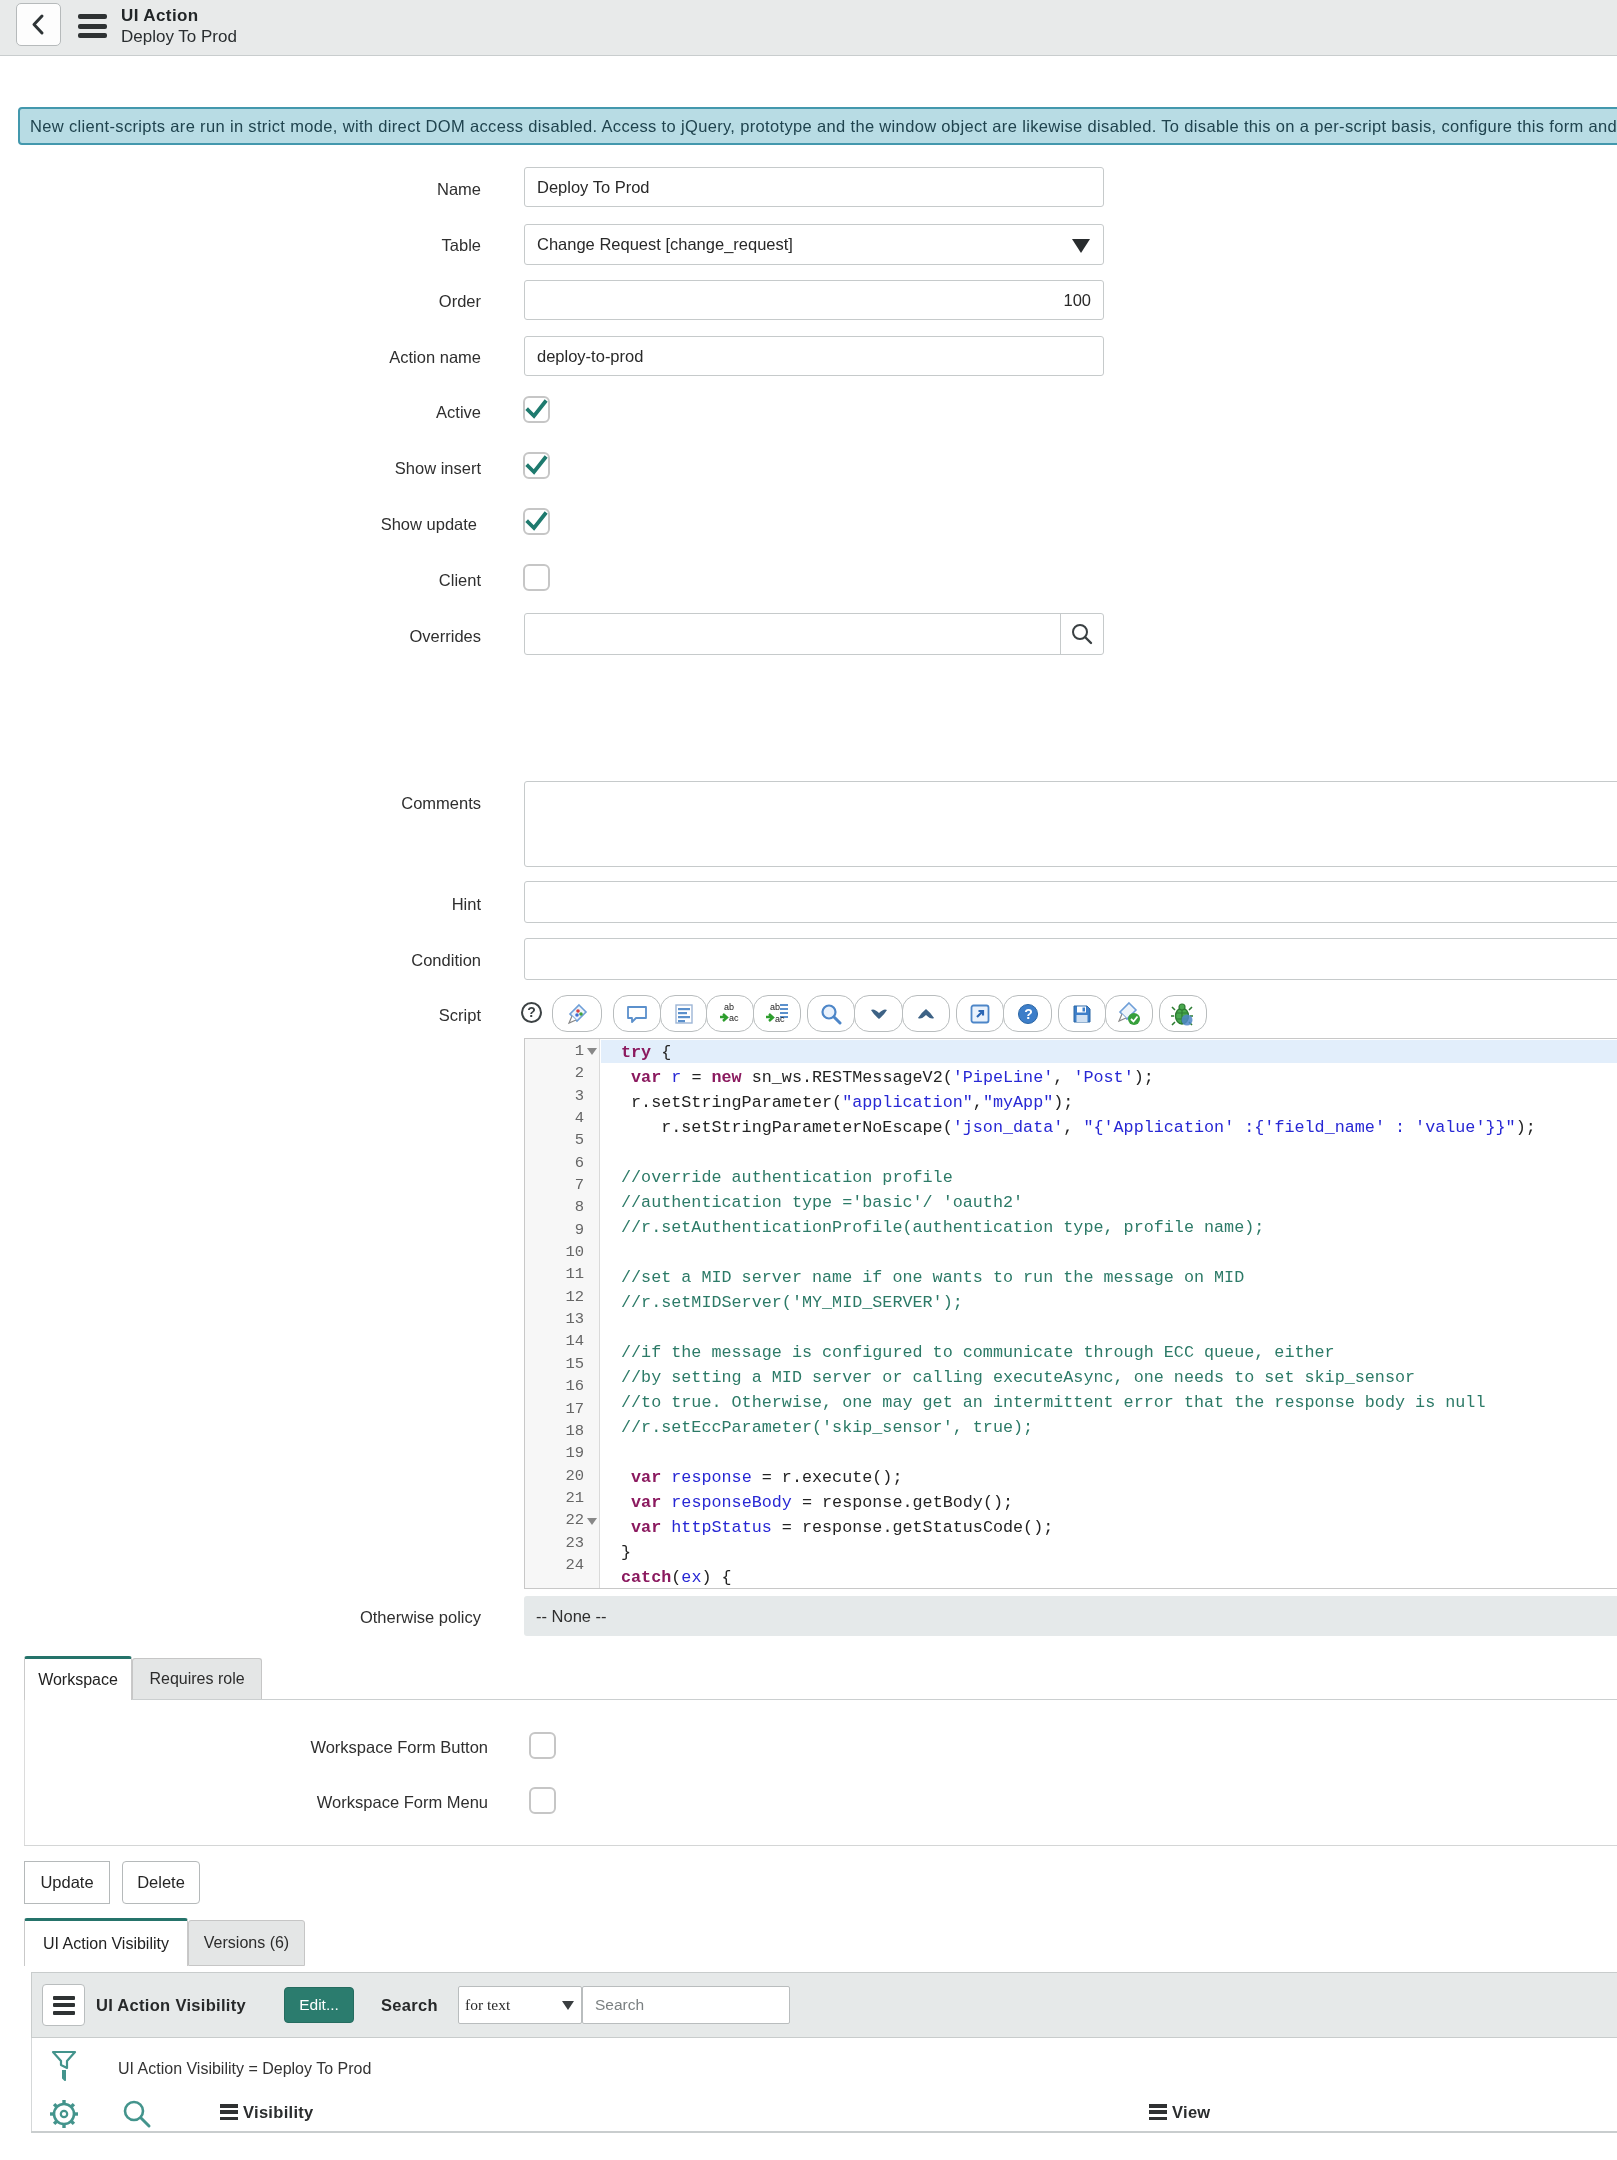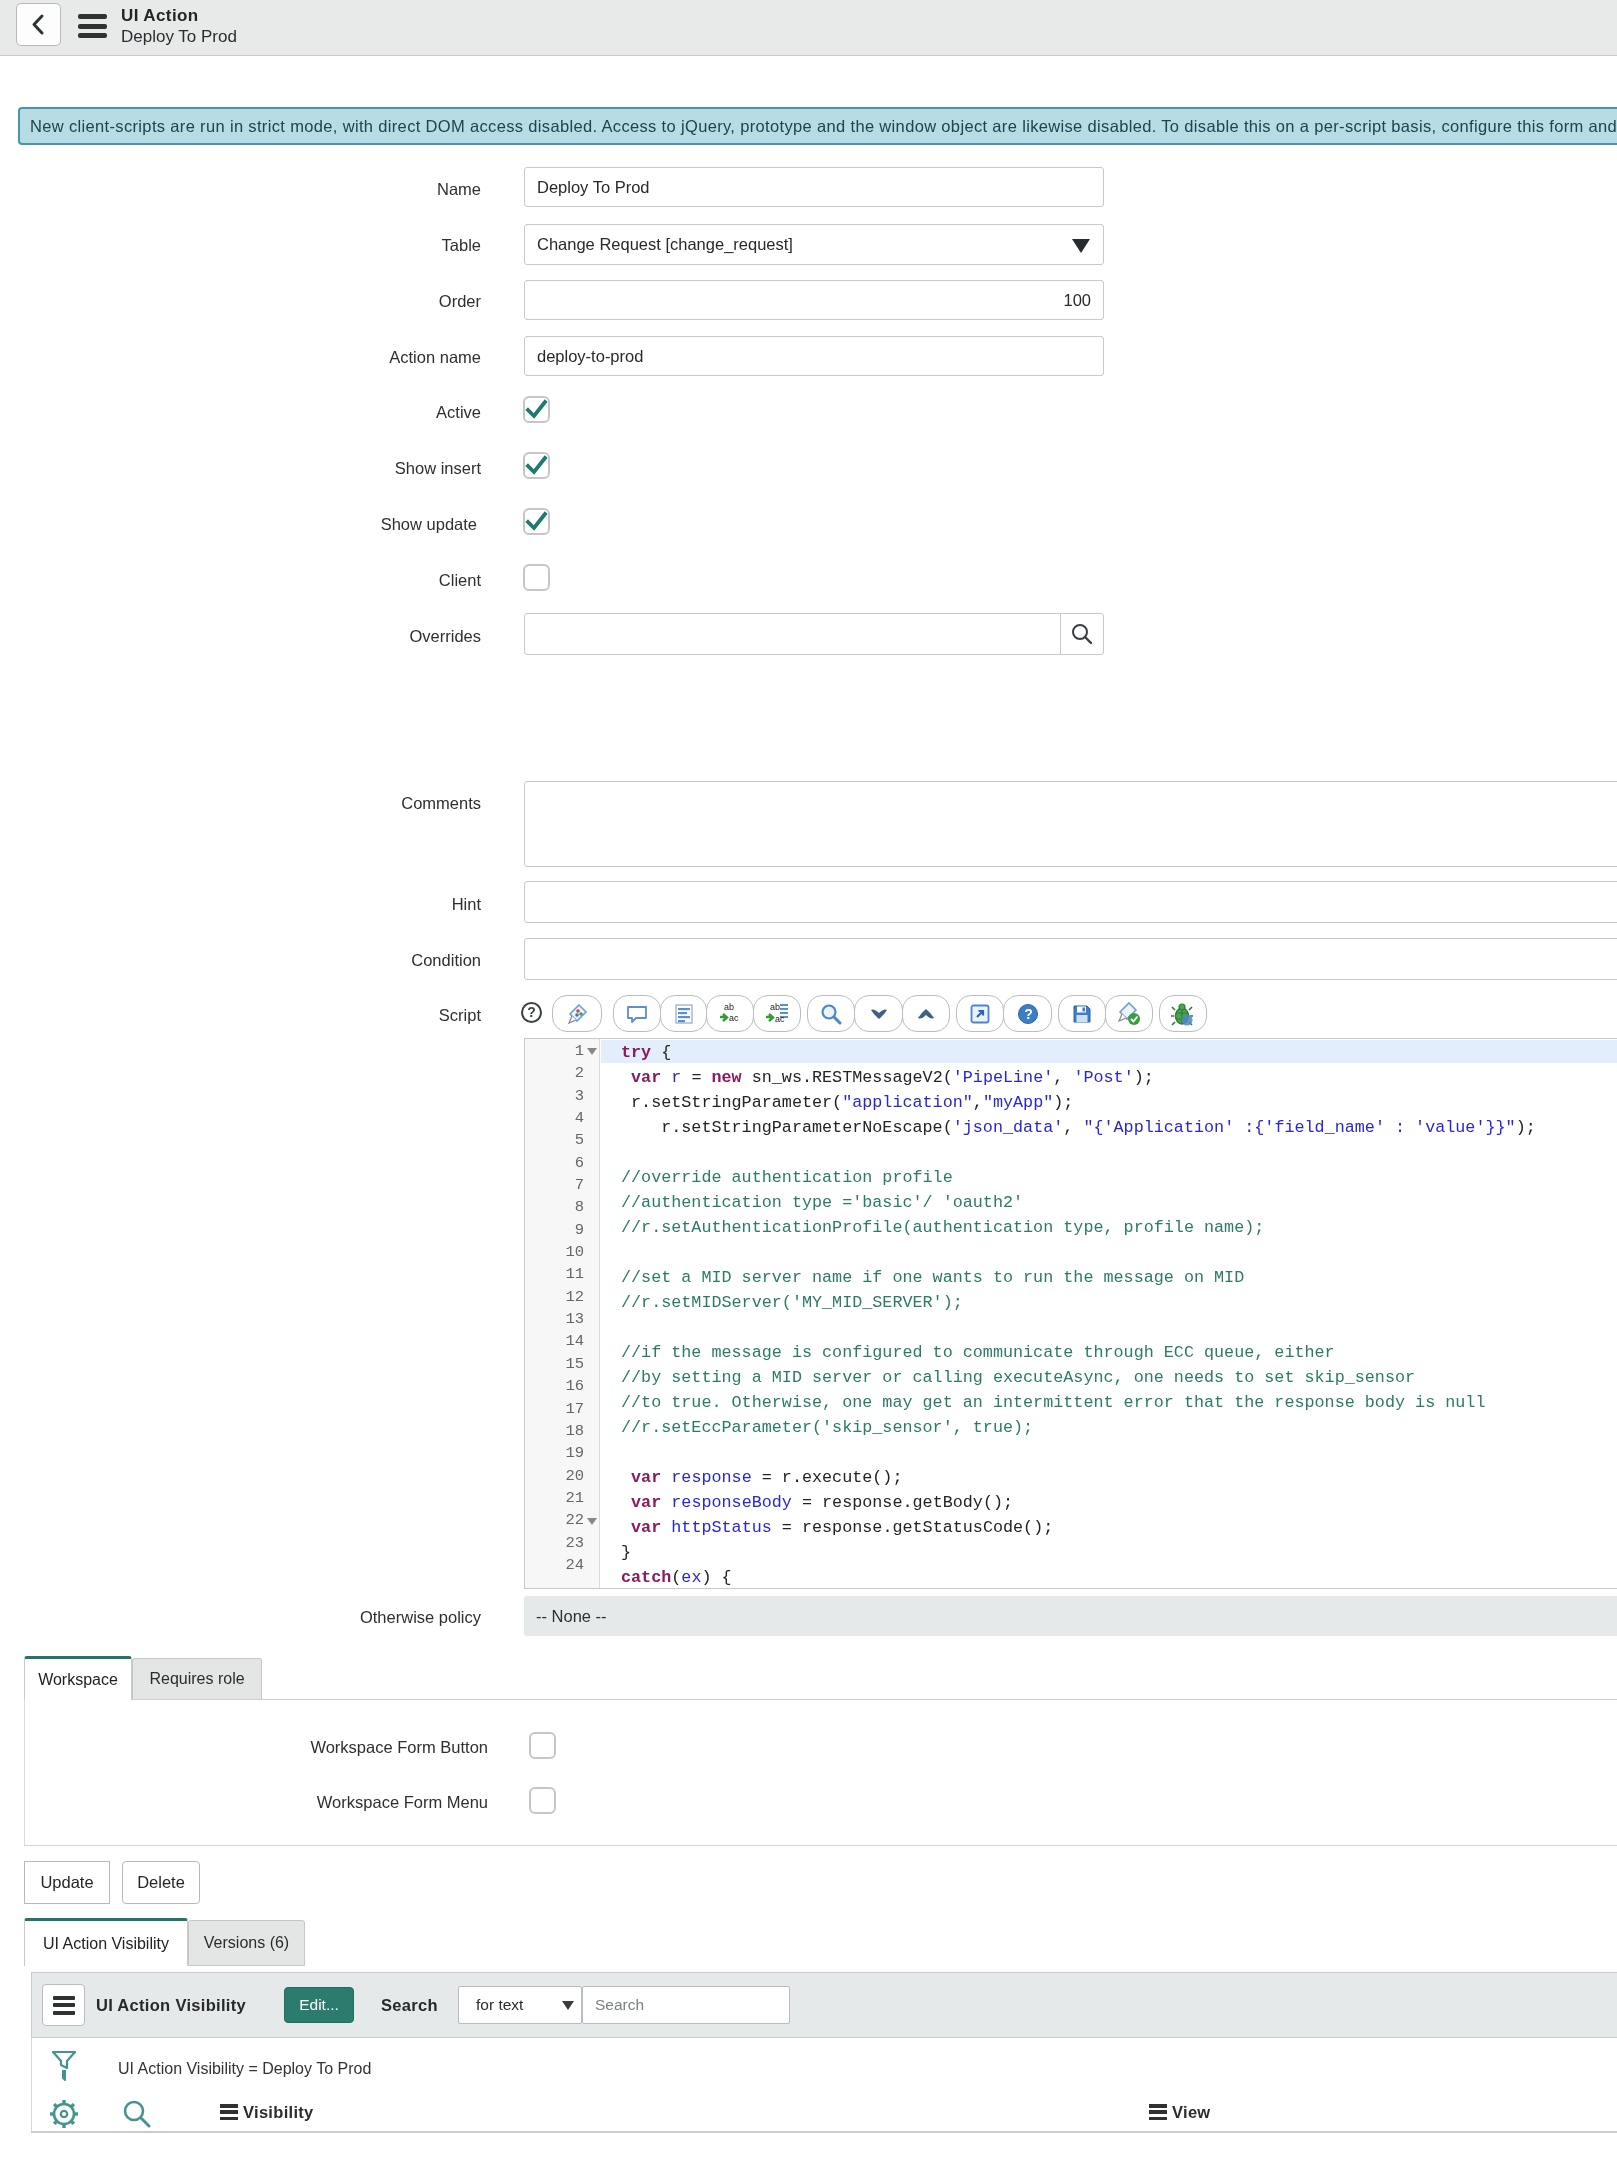--- a/index.html
+++ b/index.html
@@ -275,21 +275,21 @@
   <div style="width:22px;">
     <div style="height:4px;background:#2e3233;border-radius:1px;"></div>
     <div style="height:4px;background:#2e3233;border-radius:1px;margin-top:3.5px;"></div>
     <div style="height:4px;background:#2e3233;border-radius:1px;margin-top:3.5px;"></div>
   </div>
 </div>
 <div class="abs" style="left:96px;top:1996px;font-size:16.5px;font-weight:bold;color:#27292a;letter-spacing:.3px;">UI Action Visibility</div>
 <div class="abs" style="left:284px;top:1987px;width:70px;height:36px;background:#2b7c6e;border:1px solid #256c60;border-radius:4px;box-sizing:border-box;display:flex;align-items:center;justify-content:center;font-size:15.5px;color:#fff;">Edit...</div>
 <div class="abs" style="left:381px;top:1996px;font-size:16.5px;font-weight:bold;color:#27292a;letter-spacing:.3px;">Search</div>
 <div class="abs" style="left:458px;top:1986px;width:124px;height:38px;background:#fff;border:1px solid #b9bdbe;border-radius:2px;box-sizing:border-box;display:flex;align-items:center;font-size:15.5px;color:#2b2b2b;">
-    <span style="margin-left:17px;">for text</span>
+    <span style="margin-left:6px;font-family:Liberation Serif, serif;">for text</span>
   </div>
 <div class="abs" style="left:562px;top:2001px;width:0;height:0;border-left:6px solid transparent;border-right:6px solid transparent;border-top:9px solid #3a3e40;"></div>
 <div class="abs" style="left:582px;top:1986px;width:208px;height:38px;background:#fff;border:1px solid #b9bdbe;border-radius:2px;box-sizing:border-box;display:flex;align-items:center;font-size:15.5px;color:#7b8082;">
     <span style="margin-left:12px;">Search</span>
   </div>
 
 <svg class="abs" style="left:50px;top:2048px;" width="28" height="36" viewBox="0 0 28 36">
   <path d="M3 4 H25 L17 13 V20 L11 17 V13 Z" fill="none" stroke="#43948c" stroke-width="2.2" stroke-linejoin="round"></path>
   <path d="M13 22 V30 L15 32 V22" fill="none" stroke="#43948c" stroke-width="2" stroke-linejoin="round"></path>
 </svg>

